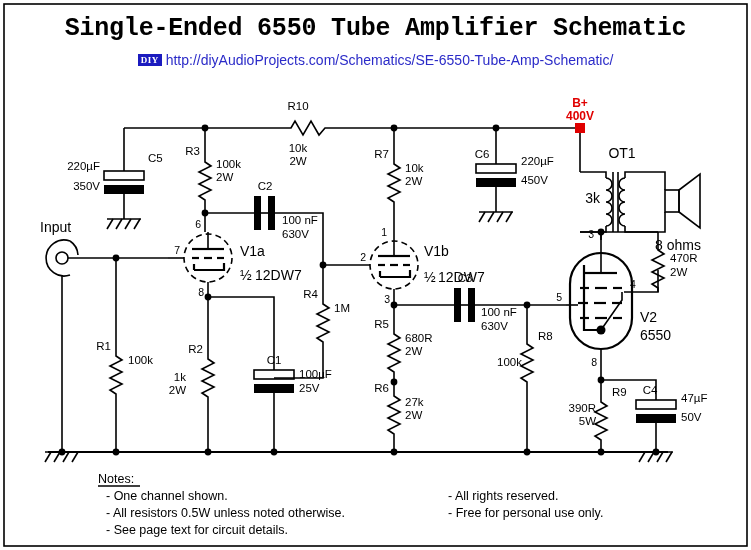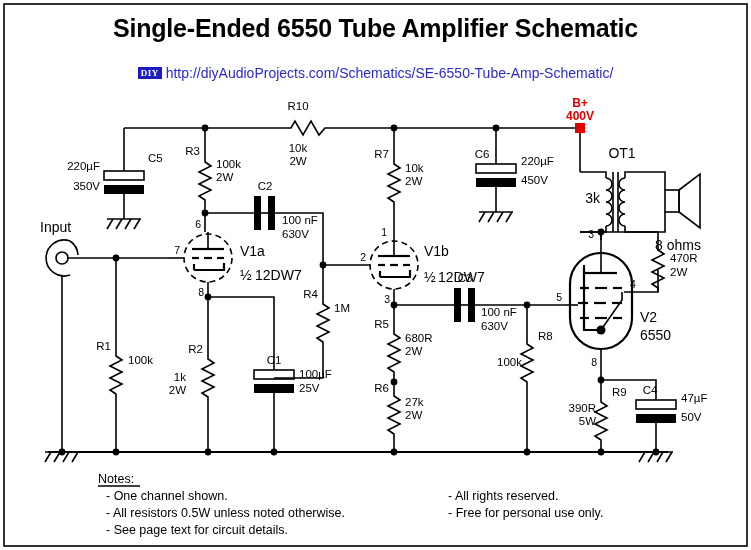--- a/index.html
+++ b/index.html
@@ -1,21 +1,21 @@
 <!DOCTYPE html>
 <html><head>
 <meta charset="utf-8">
 <style>
   html,body{margin:0;padding:0;background:#fff;}
   body{width:751px;height:550px;overflow:hidden;
        font-family:"Liberation Sans","DejaVu Sans",sans-serif;}
   #root{position:relative;width:751px;height:550px;background:#fff;}
   #title{position:absolute;left:0;top:14px;width:751px;text-align:center;
-         font-size:25px;font-weight:bold;color:#000;letter-spacing:-0.2px;}
-  #urlline{position:absolute;left:0;top:65px;width:751px;text-align:center;
+         font-size:25px;font-weight:bold;color:#000;letter-spacing:-0.2px;font-family:Liberation Mono, monospace;}
+  #urlline{position:absolute;left:0;top:52px;width:751px;text-align:center;
            font-size:14px;color:#2b2bc8;white-space:nowrap;}
   #diylogo{display:inline-block;background:#1b1bbf;color:#fff;font-size:9px;
            font-weight:bold;padding:1px 3px;vertical-align:2px;letter-spacing:0.5px;
            font-family:"Liberation Serif","DejaVu Serif",serif;}
   #urltext{margin-left:4px;}
   svg{position:absolute;left:0;top:0;}
   .lbl{font-family:"Liberation Sans","DejaVu Sans",sans-serif;font-size:11.5px;fill:#000;}
   .lbl-pin{font-family:"Liberation Sans","DejaVu Sans",sans-serif;font-size:10.5px;fill:#000;}
   .lbl-big{font-family:"Liberation Sans","DejaVu Sans",sans-serif;font-size:14px;fill:#000;}
   .lbl-red{font-family:"Liberation Sans","DejaVu Sans",sans-serif;font-size:12px;fill:#e00000;font-weight:bold;}

